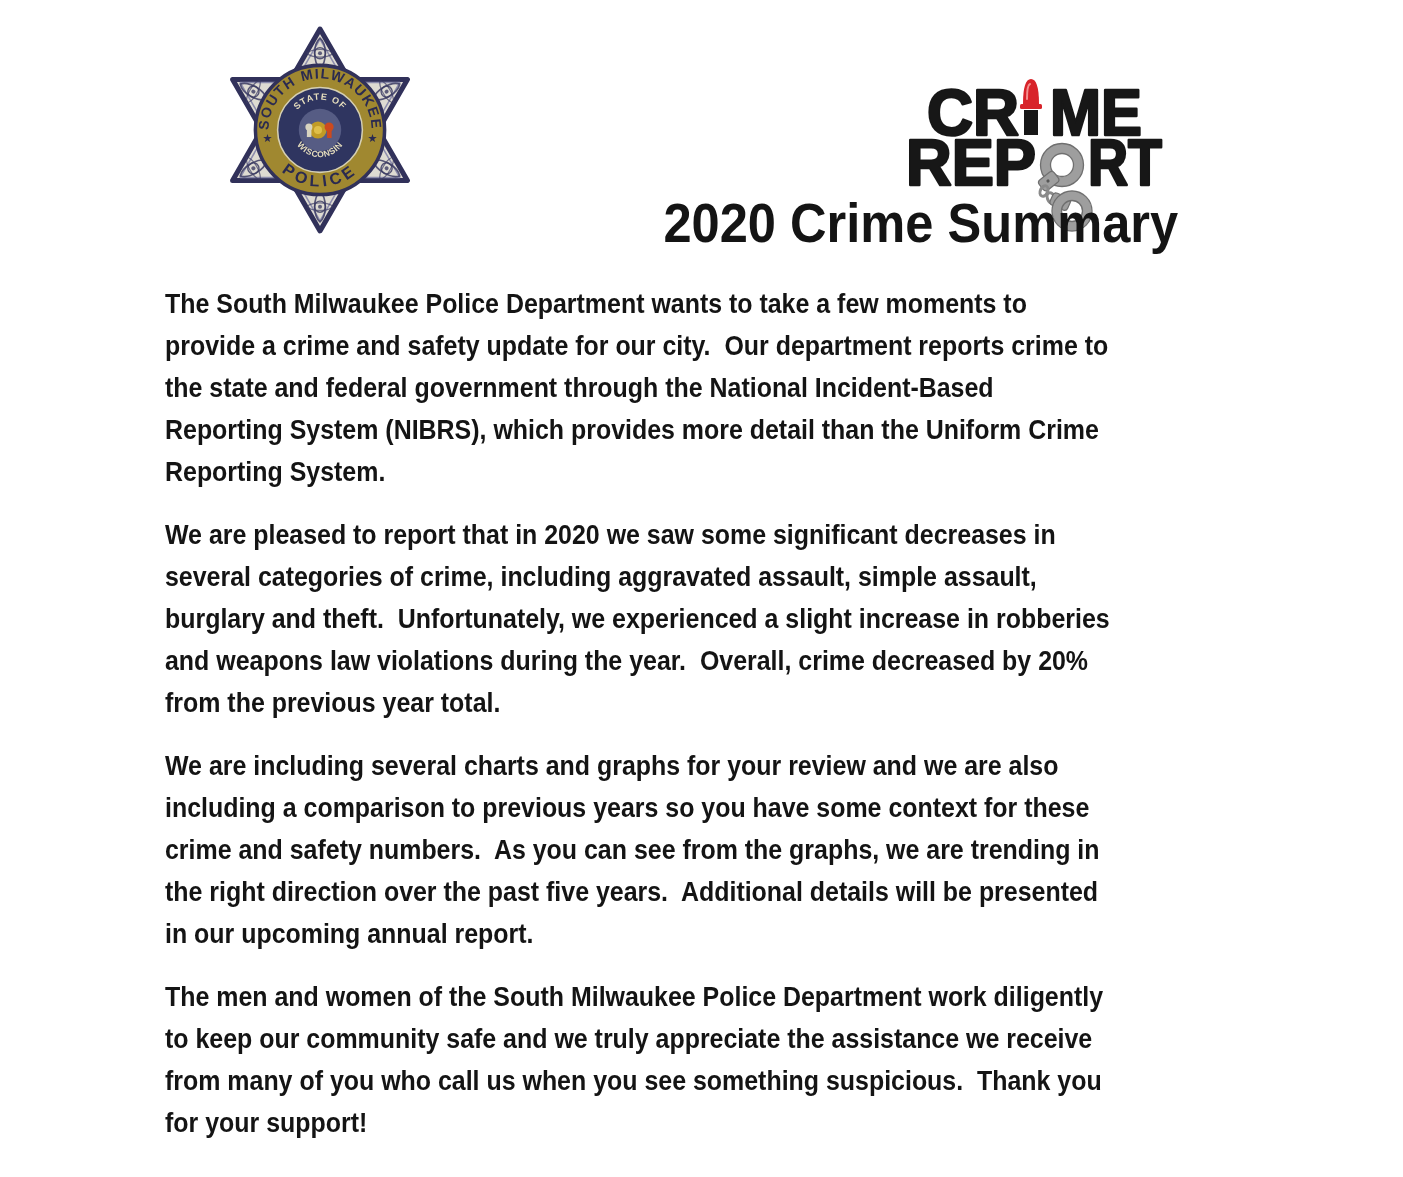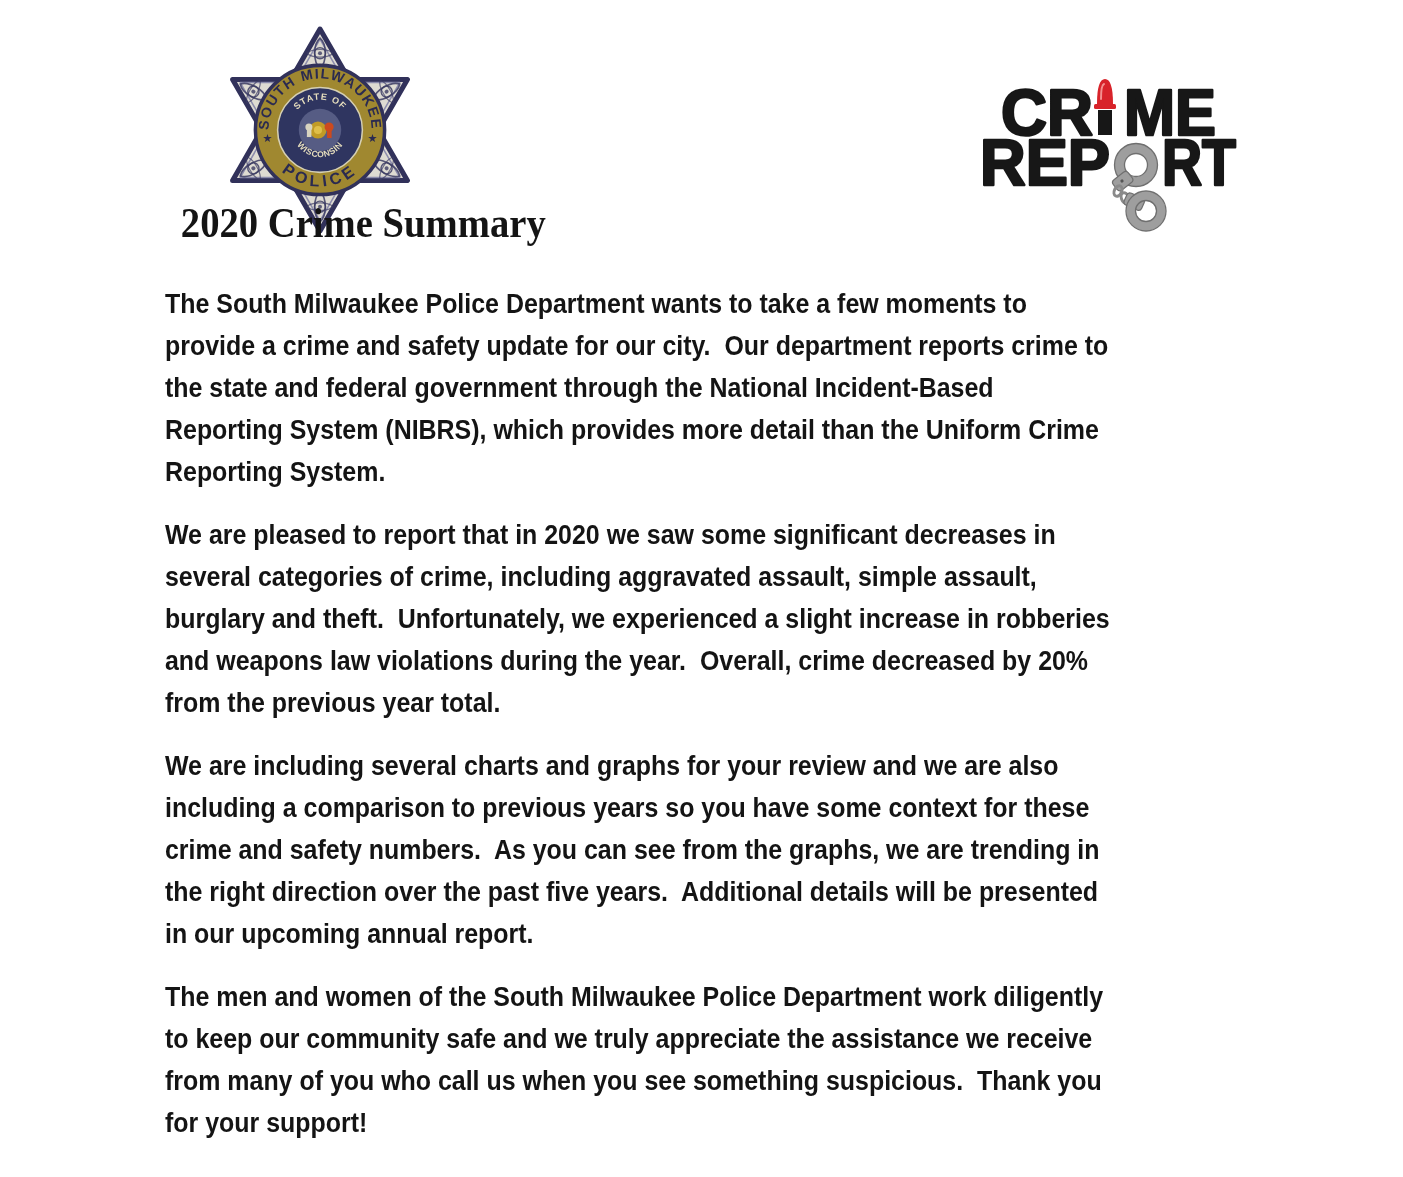--- a/index.html
+++ b/index.html
@@ -7,27 +7,27 @@
     position:relative;
     width:1403px;height:1177px;
     background:#ffffff;
     font-family:"Liberation Sans", sans-serif;
     overflow:hidden;
   }
   .badge-wrap{
     position:absolute;left:198px;top:24px;width:244px;height:216px;
   }
   .crime-logo-wrap{
-    position:absolute;left:976px;top:55px;width:265px;height:185px;text-decoration:underline;
+    position:absolute;left:902px;top:55px;width:265px;height:185px;text-decoration:underline;
   }
   .doc-title{
     position:absolute;left:165px;top:194px;width:1035px;
-    margin:0;text-align:left;
-    font-size:42px;font-weight:bold;color:#141414;
-    letter-spacing:0px;line-height:58px;font-family:Liberation Serif, serif;
+    margin:0;text-align:right;
+    font-size:55px;font-weight:bold;color:#141414;
+    letter-spacing:0px;line-height:58px;
   }
   .doc-title .squeeze{
     display:inline-block;transform:scaleX(0.92);transform-origin:center top;
     white-space:nowrap;
   }
   .body-text{
     position:absolute;left:165px;top:282px;width:1400px;
     transform:scaleX(0.875);transform-origin:left top;
   }
   .para{

